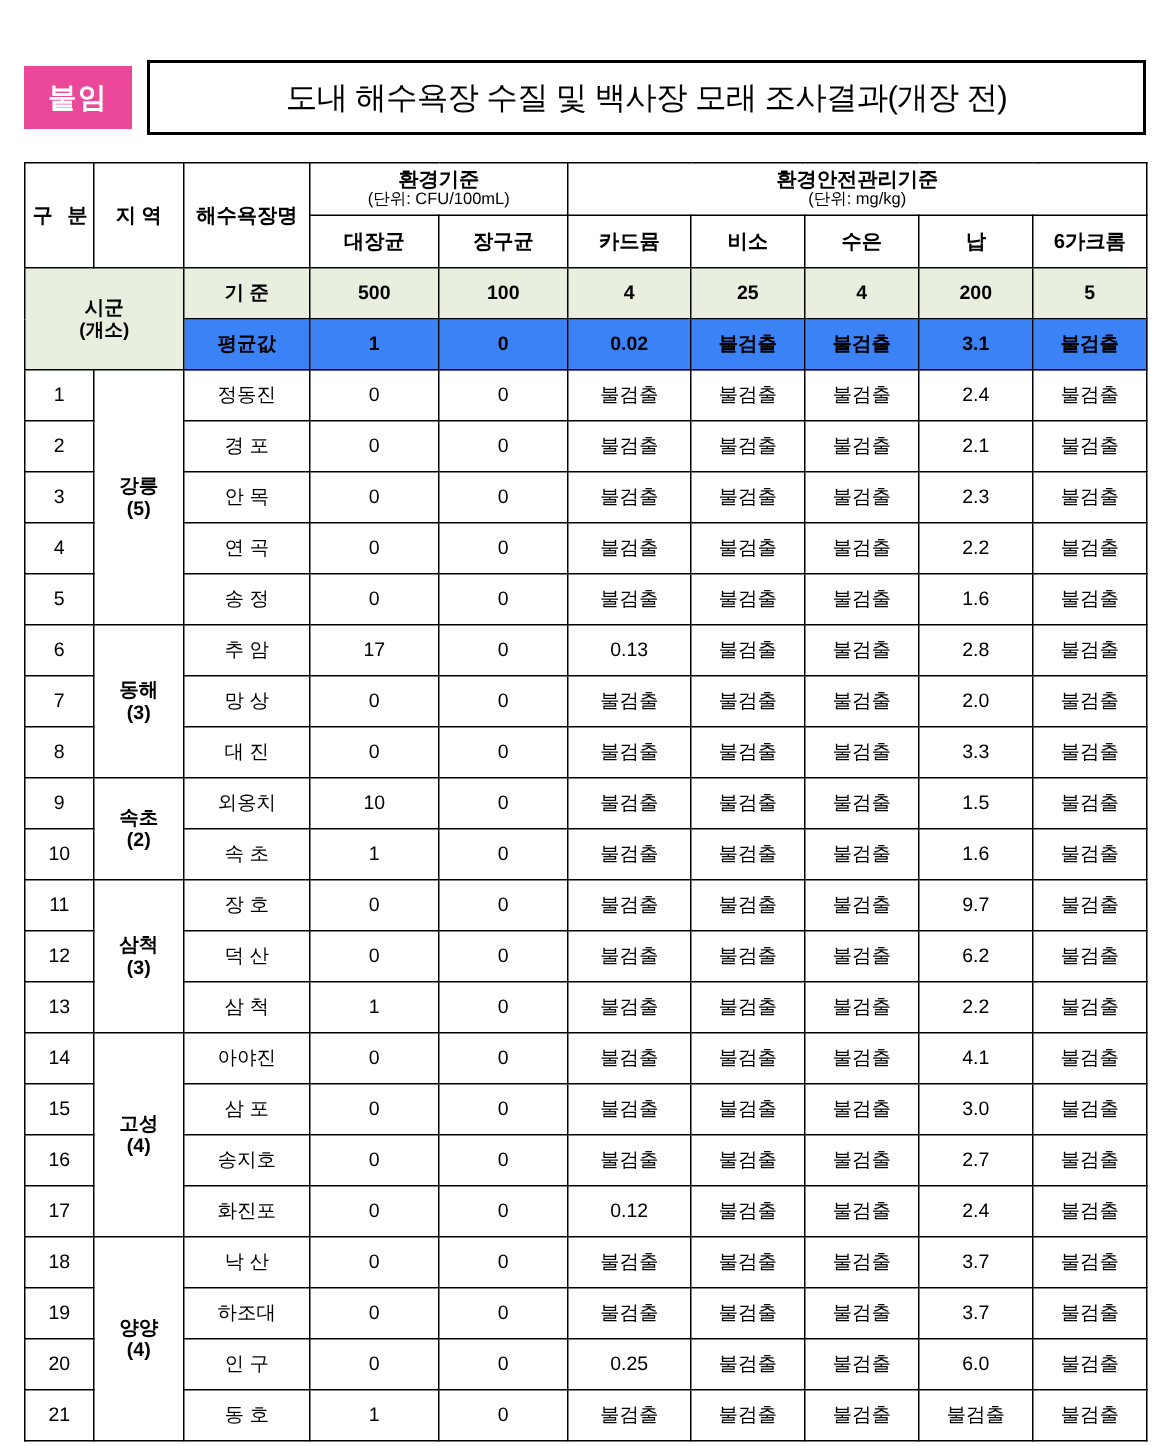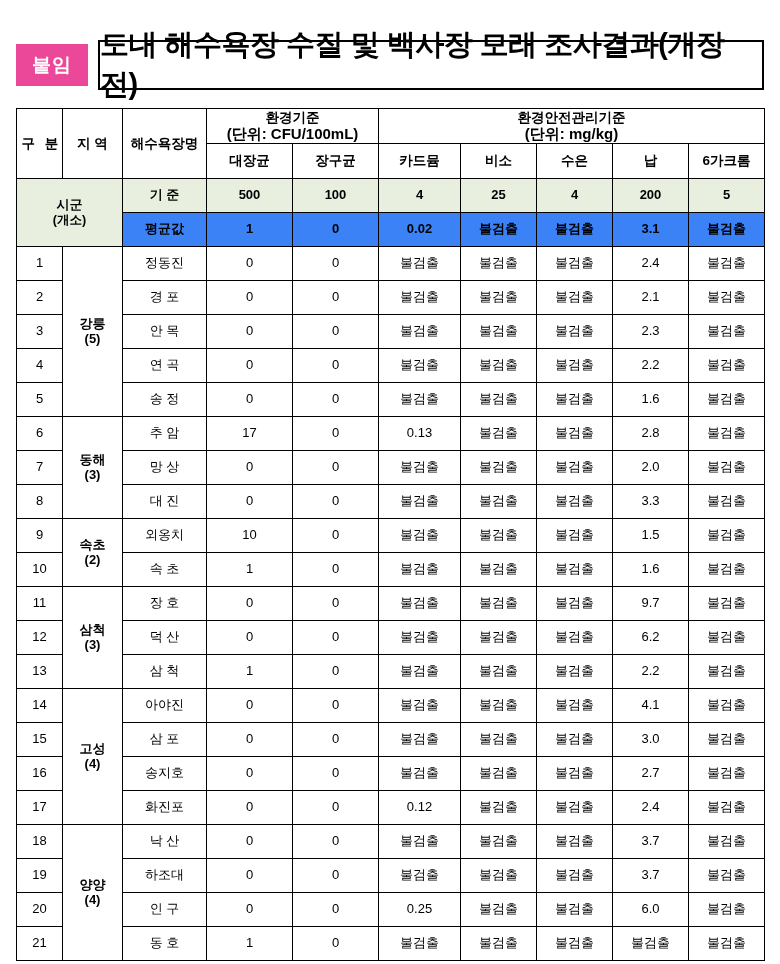--- a/index.html
+++ b/index.html
@@ -44,22 +44,22 @@
   }
   .title-box {
     flex: 1;
     border: 2px solid #000000;
     height: 46px;
     display: flex;
     align-items: center;
     justify-content: center;
   }
   .title-text {
-    font-size: 29px;
-    font-weight: bold;
+    font-size: 21px;
+    font-weight: normal;
     letter-spacing: -0.5px;
   }
   
   table.data {
     border-collapse: collapse;
     width: 100%;
     table-layout: fixed;
   }
   table.data th, table.data td {
     border: 1px solid #000000;
@@ -70,21 +70,21 @@
     height: 33px;
     line-height: 1.15;
   }
   table.data thead th {
     font-size: 13.5px;
     font-weight: bold;
     height: 34px;
     margin-left: 48px;
   }
   .u-line1 { display: block; }
-  .u-line2 { display: block; font-size: 15px; font-weight: bold; }
+  .u-line2 { display: block; font-size: 11px; font-weight: normal; }
   .std-row td {
     background: #e8efdf;
     font-weight: bold;
     height: 37px;
   }
   .avg-row td {
     background: #3b82f6;
     font-weight: bold;
     height: 37px;
   }

